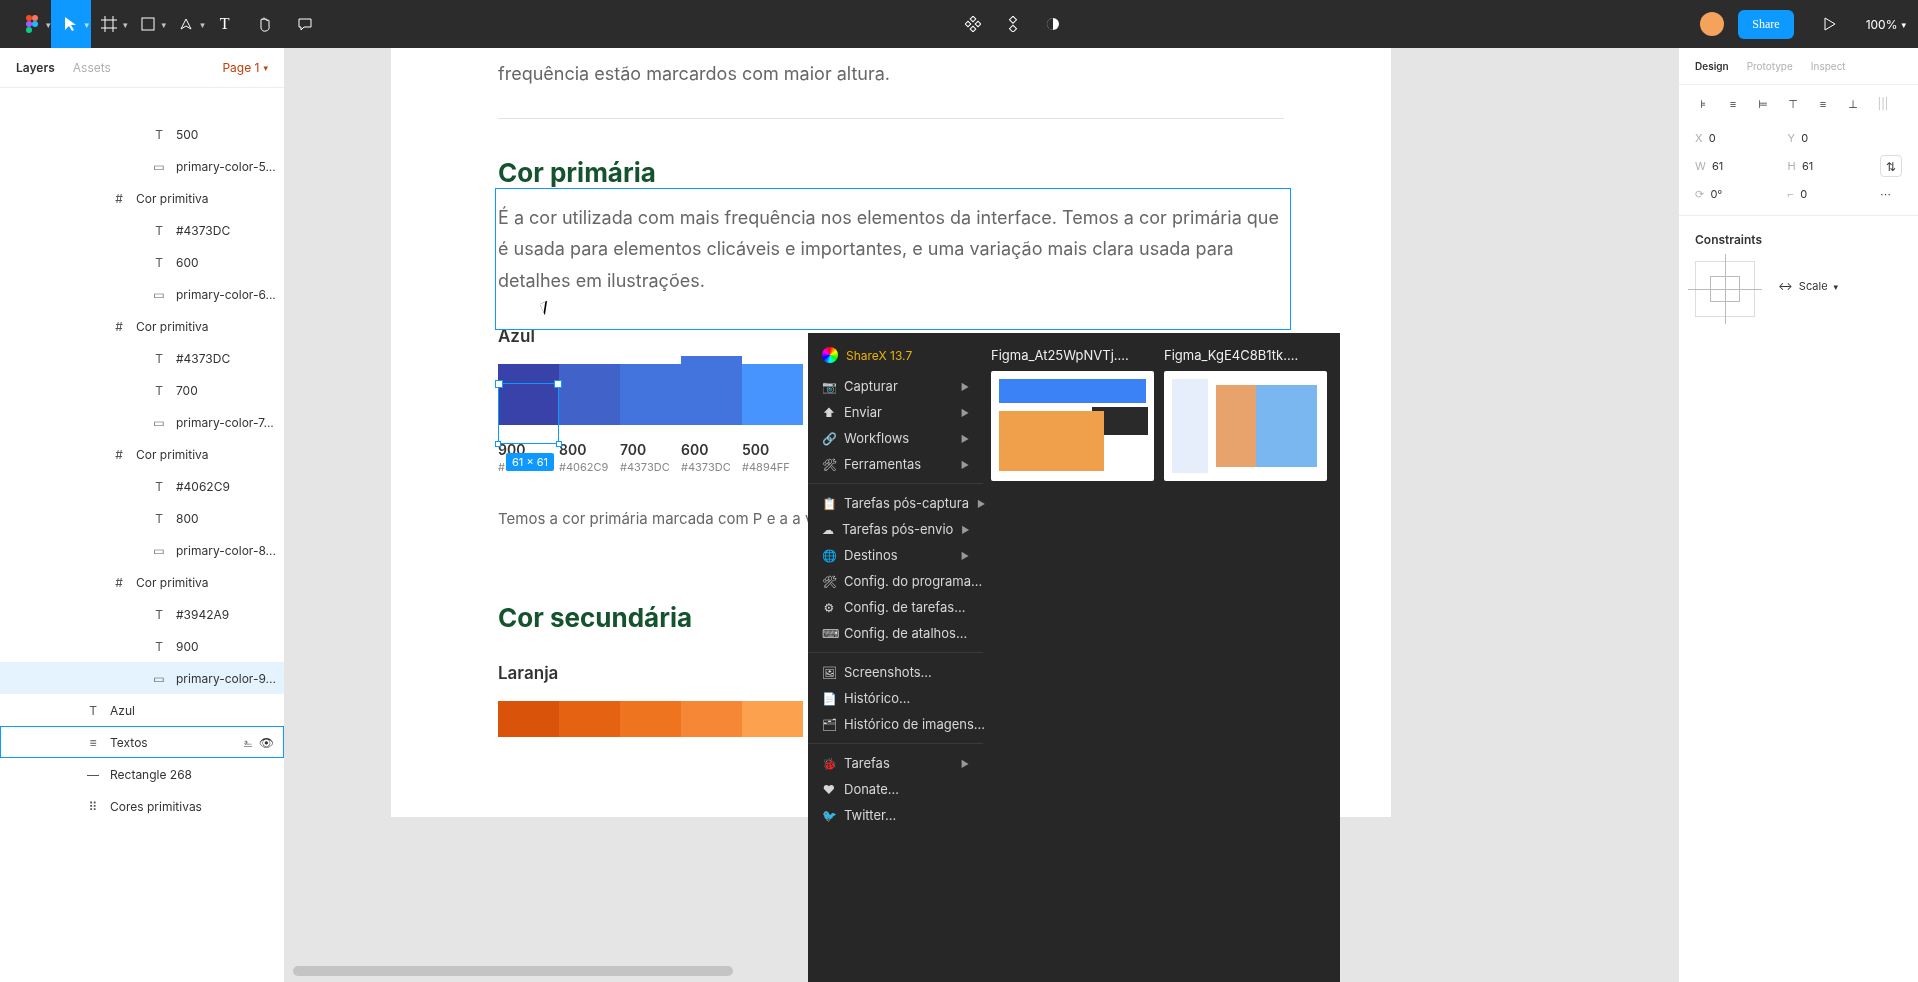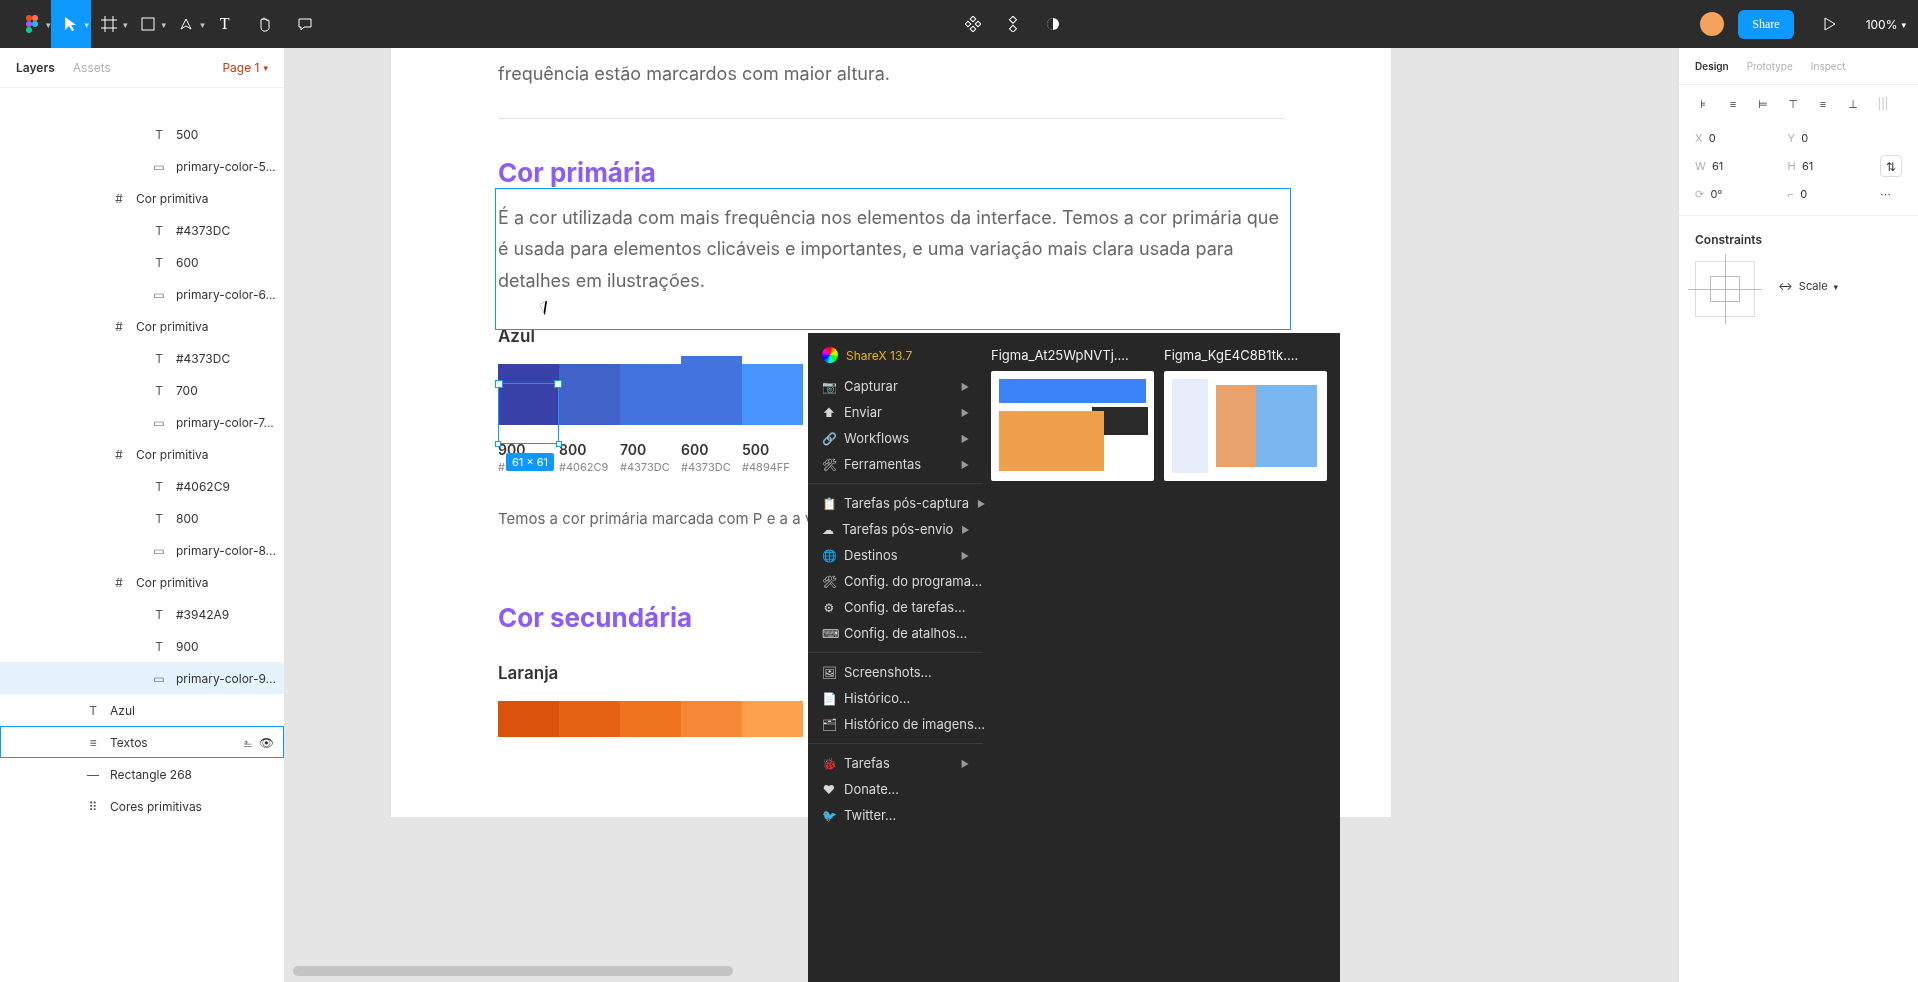--- a/index.html
+++ b/index.html
@@ -32,21 +32,21 @@
 .layer-row.indent-3 { padding-left: 152px; }
 .layer-row.selected { background: #e5f3ff; }
 .layer-row.outlined-sel { box-shadow: inset 0 0 0 1px #0d99ff; }
 .layer-row .row-tools { margin-left:auto; margin-right:10px; display:flex; gap:6px; color:#333;}
 .layer-row .label { white-space: nowrap; overflow:hidden; text-overflow:ellipsis;}
 
 
 .canvas-wrap { flex: 1; background: #e5e5e5; position: relative; overflow: hidden; }
 .art { position: absolute; left: 106px; top: 0; width: 1000px; background: #fff; padding: 0 107px 80px; }
 .art p { color: #676767; font-size: 18px; line-height: 1.75; }
-.art h2 { font-size: 26px; font-weight: 700; color: #8b5cf6; margin-top: 38px; }
+.art h2 { font-size: 26px; font-weight: 700; color: #14532d; margin-top: 38px; }
 .art h3 { font-size: 17px; font-weight: 600; color: #333; margin-top: 30px; }
 .hr { height: 1px; background: #e2e2e2; margin-top: 28px; }
 .selection-outline { position: absolute; border: 1px solid #0d99ff; pointer-events: none; }
 .palette { display: flex; margin-top: 18px; }
 .swatch { width: 61px; height: 61px; }
 .swatch-label { font-size: 14px; font-weight:600; color:#333; margin-top:8px; text-align:left;}
 .swatch-hex { font-size: 11px; color:#888; margin-top:2px;}
 .sel-handles { position:absolute; border:1px solid #0d99ff;}
 .sel-handles::before, .sel-handles::after, .sel-handles .h1, .sel-handles .h2 { content:""; position:absolute; width:6px; height:6px; background:#fff; border:1px solid #0d99ff;}
 .sel-handles::before{top:-4px;left:-4px;} .sel-handles::after{top:-4px;right:-4px;}

